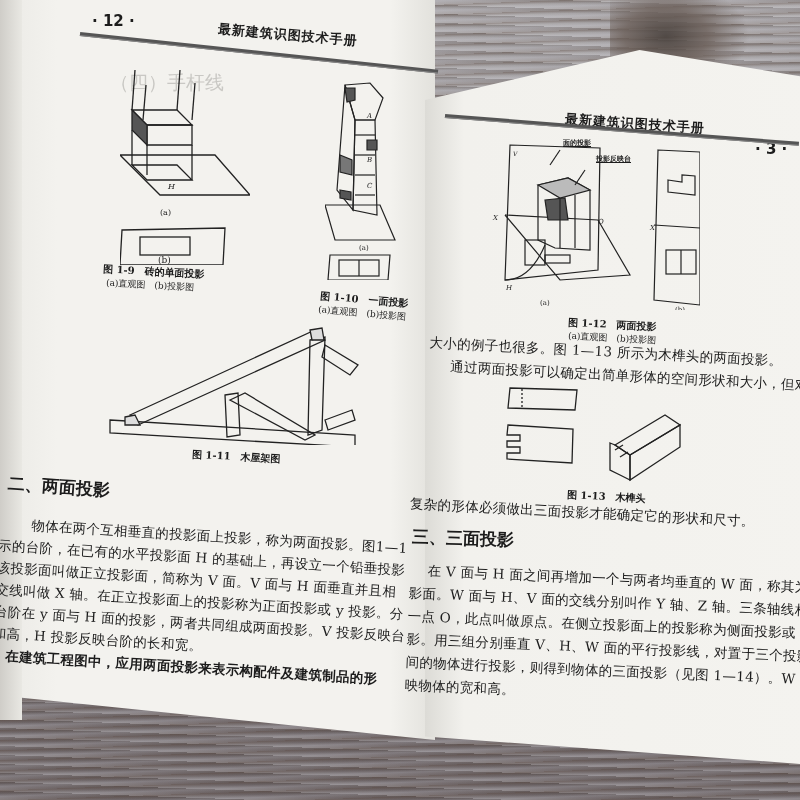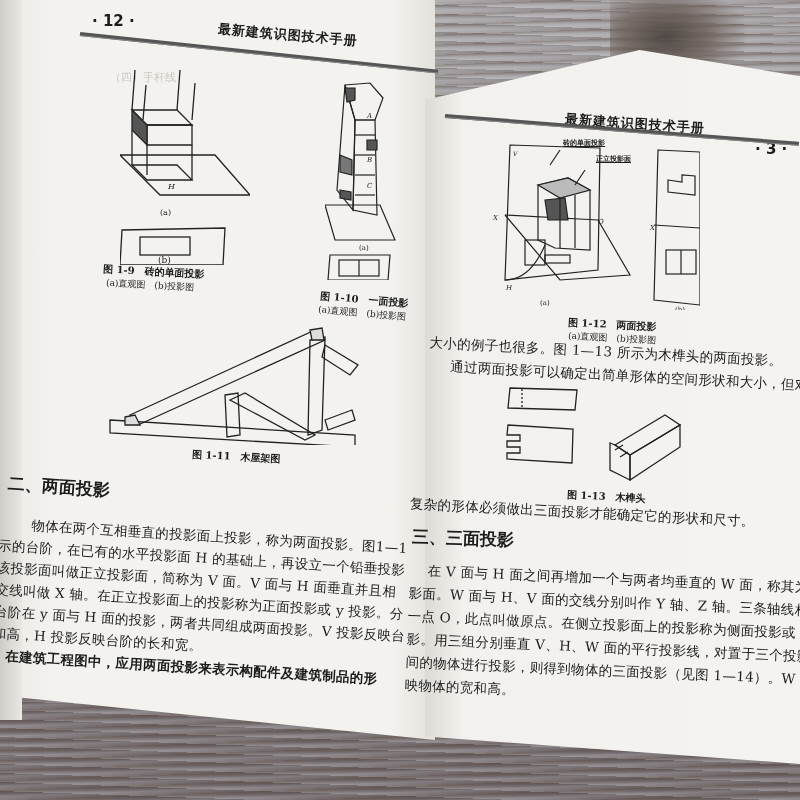--- a/index.html
+++ b/index.html
@@ -39,21 +39,21 @@
   }
   .text { position:absolute; color:#1c1c1c; white-space:nowrap; }
   .pgnum { font-family:"DejaVu Sans", sans-serif; font-weight:bold; font-size:15px; }
   .runhead { font-size:13px; font-weight:bold; letter-spacing:1px; }
   .rule { position:absolute; height:3px; background:#555; border-bottom:1px solid #888; }
   .cap { font-size:10px; font-weight:bold; }
   .sub { font-size:9px; }
   .h2 { font-size:17px; font-weight:bold; font-family:"DejaVu Sans", sans-serif; }
   .body { font-size:13.5px; letter-spacing:0.3px; }
   .fig { position:absolute; }
-  .ghost { position:absolute; color:#c9c8c4; font-size:11px; white-space:nowrap; }
+  .ghost { position:absolute; color:#c9c8c4; font-size:19px; white-space:nowrap; }
 </style>
 </head>
 <body>
 
 <div class="wood"></div>
 <div class="knot"></div>
 
 <div class="page page-left"></div>
 <div class="left-edge"></div>
 
@@ -171,22 +171,22 @@
   </g>
   <text x="23" y="16" font-size="6" fill="#222" font-style="italic">V</text>
   <text x="3" y="80" font-size="7" fill="#222" font-style="italic">X</text>
   <text x="108" y="84" font-size="7" fill="#222" font-style="italic">O</text>
   <text x="16" y="150" font-size="7" fill="#222" font-style="italic">H</text>
   <text x="160" y="90" font-size="7" fill="#222" font-style="italic">X</text>
   <text x="210" y="100" font-size="7" fill="#222" font-style="italic">O</text>
   <text x="50" y="165" font-size="7" fill="#222">(a)</text>
   <text x="185" y="172" font-size="7" fill="#222">(b)</text>
 </svg>
-<div class="text" style="left:563px;top:138px;font-size:7px;font-weight:bold;text-decoration:underline;">砖的单面投影</div>
-<div class="text" style="left:596px;top:154px;font-size:7px;font-weight:bold;text-decoration:underline;">正立投影面</div>
+<div class="text" style="left:563px;top:138px;font-size:7px;font-weight:bold;text-decoration:underline;">面的投影</div>
+<div class="text" style="left:596px;top:154px;font-size:7px;font-weight:bold;text-decoration:underline;">投影反映台</div>
 
 <div class="text cap" style="left:568px;top:318px;transform:rotate(3deg);">图 1-12　两面投影</div>
 <div class="text sub" style="left:568px;top:332px;transform:rotate(3deg);">(a)直观图　(b)投影图</div>
 
 <div style="position:absolute;left:430px;top:334px;transform:rotate(3deg);transform-origin:left top;">
   <div class="text body" style="position:relative;left:0;top:0;">大小的例子也很多。图 1—13 所示为木榫头的两面投影。</div>
   <div class="text body" style="position:relative;left:22px;top:5px;">通过两面投影可以确定出简单形体的空间形状和大小，但对于比较</div>
 </div>
 
 <svg class="fig" style="left:505px;top:385px;" width="210" height="100" viewBox="0 0 210 100">

